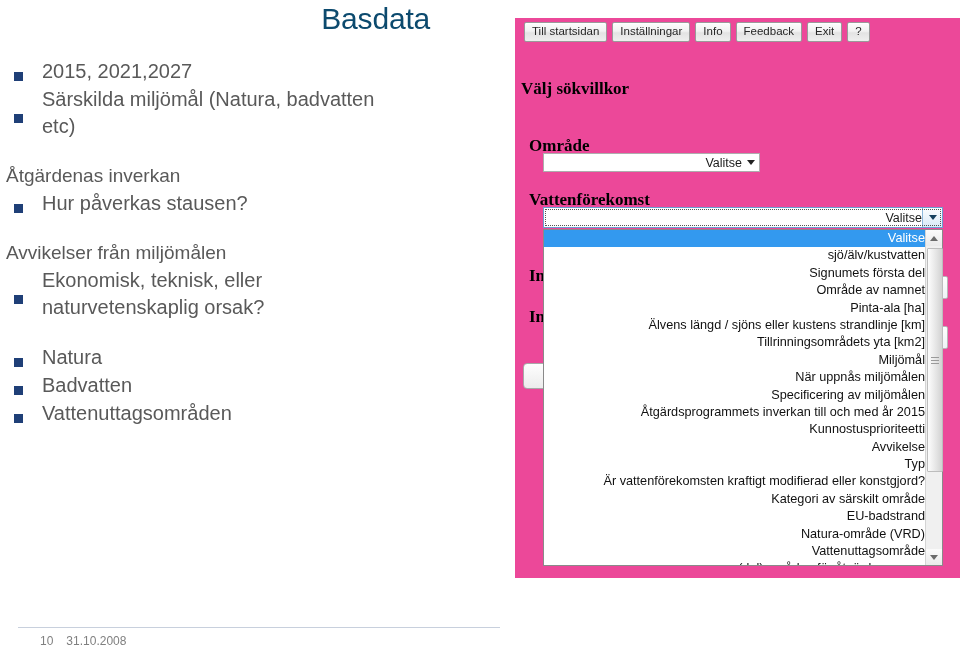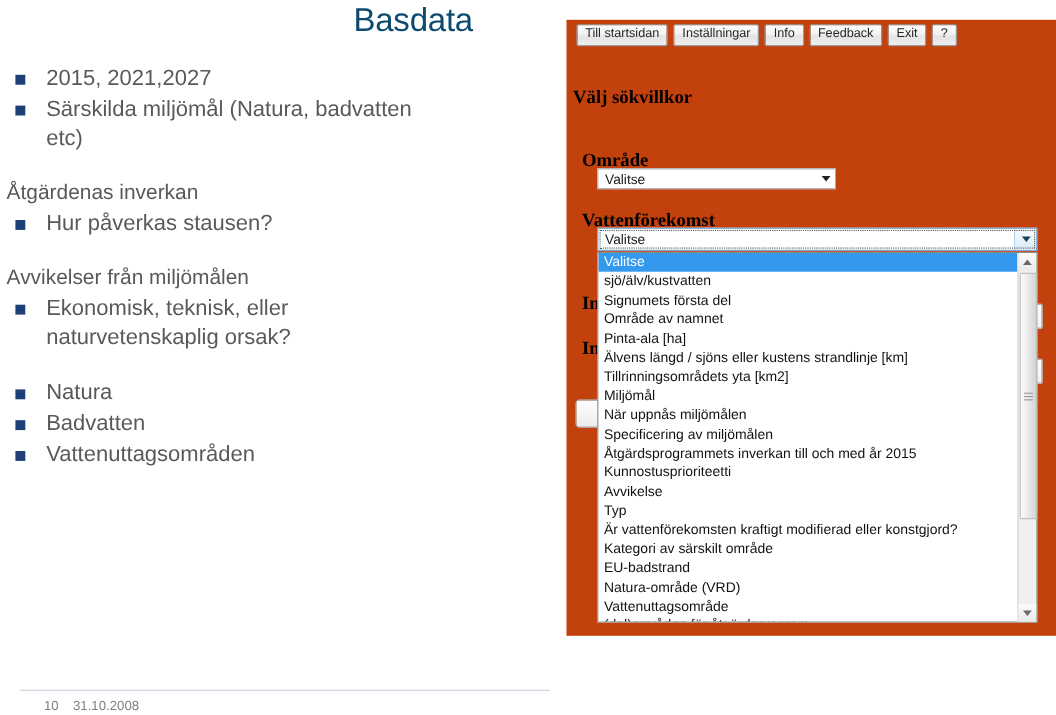--- a/index.html
+++ b/index.html
@@ -38,21 +38,21 @@
   }
   .head-line {
     font-size: 19px;
     color: #595959;
     line-height: 26px;
     margin: 0 0 1px 0;
     white-space: nowrap;
   }
   .bullet-row {
     display: flex;
-    align-items: flex-start;
+    align-items: center;
     margin: 0 0 1px 0;
   }
   .bullet-sq {
     width: 9px; height: 9px;
     background: #1f3f77;
     flex: 0 0 auto;
     margin: 10px 0 0 8px;
   }
   .bullet-txt {
     font-size: 20px;
@@ -74,21 +74,22 @@
     left: 18px; bottom: 22px;
     width: 482px; height: 1px;
     background: #c8d0dd;
   }
 
   
   #app {
     position: absolute;
     left: 515px; top: 18px;
     width: 445px; height: 560px;
-    background: #c2410c;
+    background: #ec4899;
+    text-align: right;
   }
 
   
   #toolbar {
     position: absolute;
     left: 9px; top: 4px;
     display: flex;
     gap: 5px;
   }
   .tb-btn {

